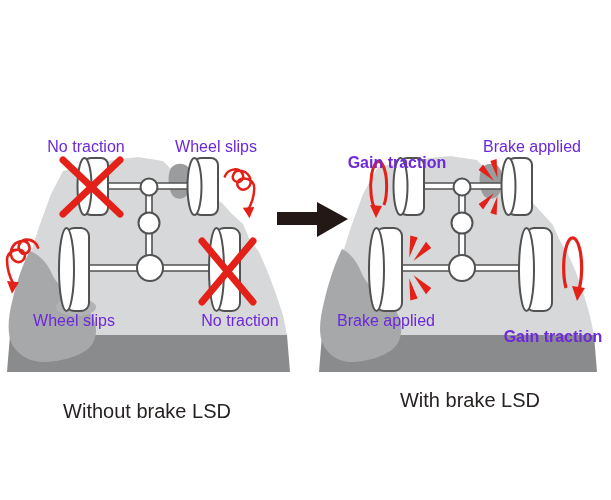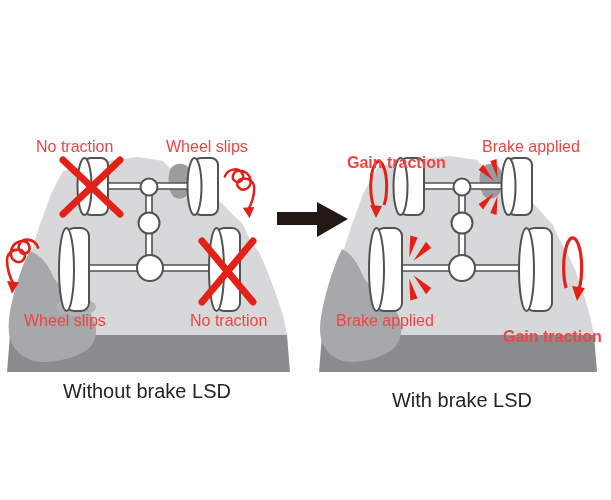--- a/index.html
+++ b/index.html
@@ -1,19 +1,19 @@
 <!DOCTYPE html>
 <html><head>
 <meta charset="utf-8">
 <style>
   html,body{margin:0;padding:0;background:#fff;}
   .canvas{position:relative;width:611px;height:500px;background:#ffffff;overflow:hidden;
           font-family:"Liberation Sans",sans-serif;}
   .canvas svg{position:absolute;left:0;top:0;}
-  .lbl{position:absolute;font-size:16px;line-height:1.1;color:#ef4444;
+  .lbl{position:absolute;font-size:16px;line-height:1.1;color:#6d28d9;text-align:center;
        white-space:nowrap;}
   .lbl.bold{font-weight:bold;margin-top:16px;}
   .caption{position:absolute;font-size:20px;line-height:1.1;color:#262322;text-align:center;
            white-space:nowrap;}
 </style>
 </head>
 <body>
 
 <div class="canvas">
 
@@ -126,21 +126,21 @@
       <polygon points="-5,10 -13,29 -6,31"></polygon>
       <polygon points="-9,7 -26,19 -21,25"></polygon>
     </g>
   </g>
 </svg>
 
   <div class="lbl" style="left:36px;top:138px;width:100px;">No traction</div>
   <div class="lbl" style="left:166px;top:138px;width:100px;">Wheel slips</div>
   <div class="lbl" style="left:24px;top:312px;width:100px;">Wheel slips</div>
   <div class="lbl" style="left:190px;top:312px;width:100px;">No traction</div>
-  <div class="caption" style="left:27px;top:380px;width:240px;">Without brake LSD</div>
+  <div class="caption" style="left:27px;top:400px;width:240px;">Without brake LSD</div>
 
   <div class="lbl bold" style="left:347px;top:138px;width:100px;">Gain traction</div>
   <div class="lbl" style="left:482px;top:138px;width:100px;">Brake applied</div>
   <div class="lbl" style="left:336px;top:312px;width:100px;">Brake applied</div>
   <div class="lbl bold" style="left:503px;top:312px;width:100px;">Gain traction</div>
-  <div class="caption" style="left:342px;top:389px;width:240px;">With brake LSD</div>
+  <div class="caption" style="left:350px;top:389px;width:240px;">With brake LSD</div>
 
 </div>
 
 </body></html>

